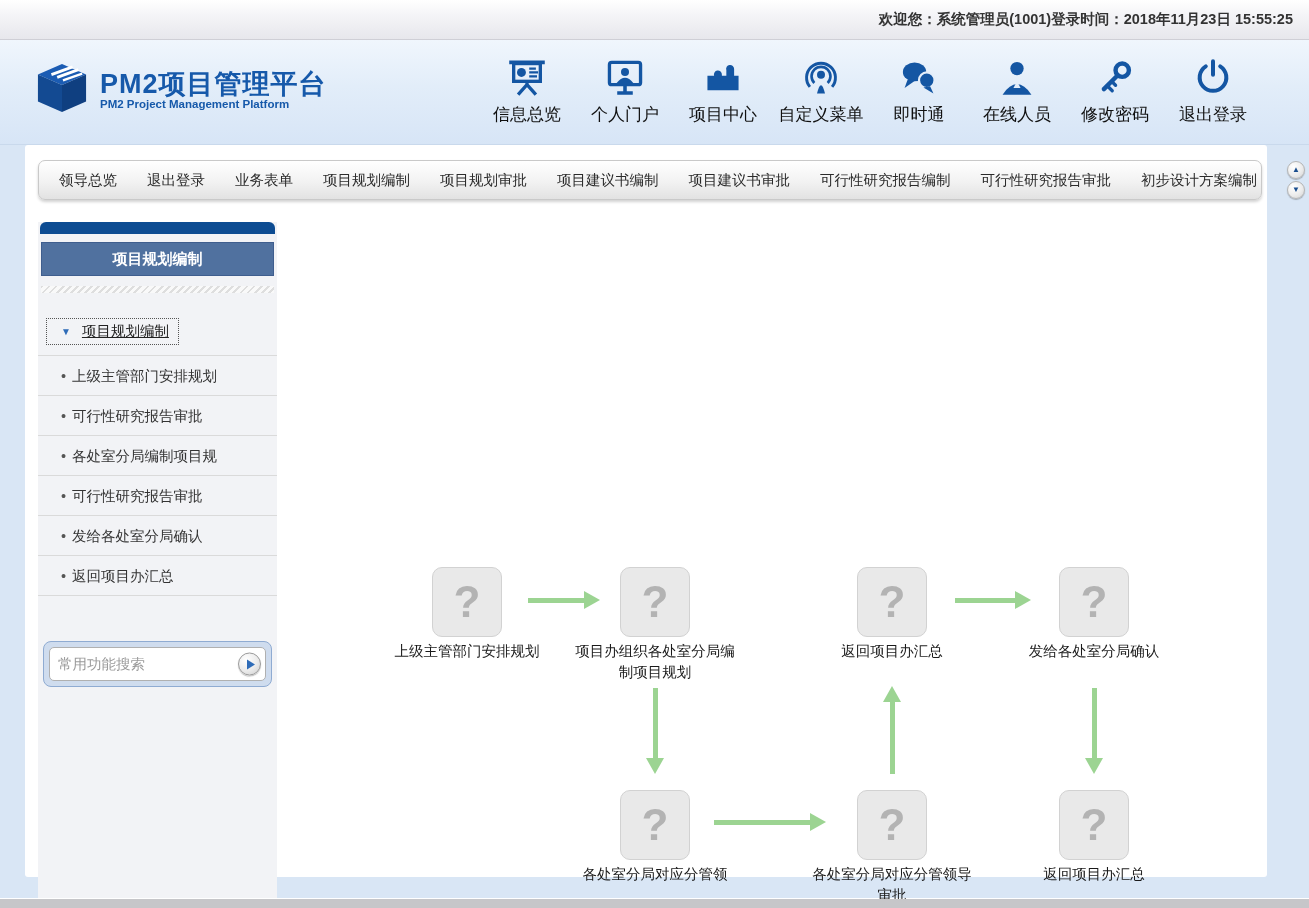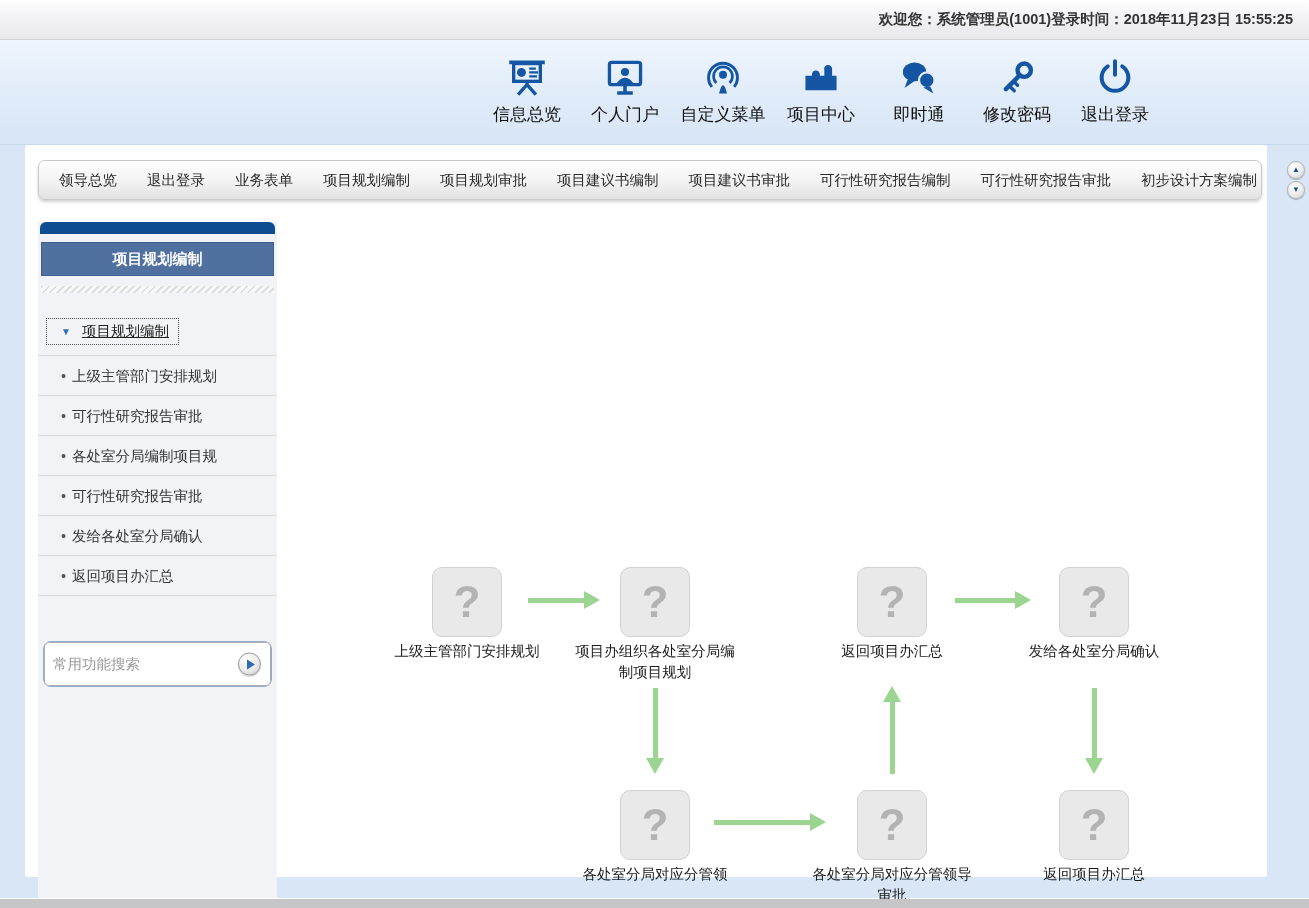--- a/index.html
+++ b/index.html
@@ -76,21 +76,21 @@
   .tree-label { font-size:14.5px; color:#222; text-decoration:underline; }
   .side-items { margin-top:10px; border-bottom:1px solid #dadada; }
   .side-item {
     height:40px; line-height:40px; border-top:1px solid #dadada;
     font-size:14.5px; color:#333; padding-left:34px; position:relative;
     white-space:nowrap; cursor:pointer;
   }
   .side-item::before { content:"•"; position:absolute; left:23px; color:#555; }
   .search-widget {
     margin:45px 5px 0; height:46px; background:#cfdcee;
-    border:1px solid #8fabd2; border-radius:8px; position:relative;
+    border:1px solid #8fabd2; border-radius:8px; padding:5px; position:relative;
   }
   .search-input {
     width:100%; height:100%; border:1px solid #b0b0b0; border-radius:5px;
     padding:0 32px 0 8px; font-size:14.5px; color:#666; background:#fff;
     font-family:"Liberation Sans", sans-serif; outline:none;
   }
   .search-input::placeholder { color:#9a9a9a; }
   .search-go {
     position:absolute; right:10px; top:50%; transform:translateY(-50%);
     width:23px; height:23px; border-radius:50%;
@@ -128,20 +128,36 @@
 </head>
 <body>
 
 <div class="topbar">
   <span>欢迎您：系统管理员(1001)</span>
   <span>登录时间：2018年11月23日 15:55:25</span>
 </div>
 
 <div class="header">
 
+  <div class="logo">
+    <span>
+      <svg width="56" height="52" viewBox="0 0 58 54">
+        <polygon points="29,2 54,13 29,24 4,13" fill="#1b5cb3"></polygon>
+        <polygon points="4,13 29,24 29,52 4,41" fill="#134a92"></polygon>
+        <polygon points="54,13 29,24 29,52 54,41" fill="#0f3f80"></polygon>
+        <path d="M18,13 L40,5" stroke="#ffffff" stroke-width="3" fill="none"></path>
+        <path d="M24,16 L46,8" stroke="#ffffff" stroke-width="3" fill="none"></path>
+        <path d="M30,19 L50,12" stroke="#ffffff" stroke-width="2.4" fill="none"></path>
+      </svg>
+    </span>
+    <span>
+      <div class="logo-title">PM2项目管理平台</div>
+      <div class="logo-subtitle">PM2 Project Management Platform</div>
+    </span>
+  </div>
 
   <div class="menu">
 
     <div class="menu-item">
       <div class="menu-icon">
         <svg width="40" height="40" viewBox="0 0 36 36" fill="none" stroke="#1456a3">
           <path d="M2,4 H34" stroke-width="3.4"></path>
           <rect x="6" y="5" width="24" height="16" stroke-width="3"></rect>
           <circle cx="13" cy="13" r="4" fill="#1456a3" stroke="none"></circle>
           <path d="M20,9.5 h6 M20,13 h8 M20,16.5 h7" stroke-width="2"></path>
@@ -159,50 +175,60 @@
           <path d="M10.5,22.5 q7.5,-9.5 15,0 z" fill="#1456a3"></path>
           <path d="M18,24 v6 M11,31.5 h14" stroke="#1456a3" stroke-width="3.2" fill="none"></path>
         </svg>
       </div>
       <div class="menu-label">个人门户</div>
     </div>
 
     <div class="menu-item">
       <div class="menu-icon">
         <svg width="40" height="40" viewBox="0 0 36 36">
+          <path d="M4,16 h6 a3.6,3.6 0 1 1 7,-1 l0,1 h4 v-5 a3.6,3.6 0 1 1 7,-1 l0,6 h4 v13 h-28 z" fill="#1456a3"></path>
+        </svg>
+      </div>
+      <div class="menu-label">项目中心</div>
+    </div>
+
+    <div class="menu-item">
+      <div class="menu-icon">
+        <svg width="40" height="40" viewBox="0 0 36 36">
           <path d="M8,26 A13,13 0 1 1 28,26" fill="none" stroke="#1456a3" stroke-width="2.6"></path>
           <path d="M12,22.5 A8.5,8.5 0 1 1 24,22.5" fill="none" stroke="#1456a3" stroke-width="2.4"></path>
           <circle cx="18" cy="15" r="3.6" fill="#1456a3"></circle>
           <path d="M14.4,32 Q18,17 21.6,32 Z" fill="#1456a3"></path>
         </svg>
       </div>
       <div class="menu-label">自定义菜单</div>
     </div>
 
     <div class="menu-item">
       <div class="menu-icon">
         <svg width="40" height="40" viewBox="0 0 36 36">
-          <path d="M4,16 h6 a3.6,3.6 0 1 1 7,-1 l0,1 h4 v-5 a3.6,3.6 0 1 1 7,-1 l0,6 h4 v13 h-28 z" fill="#1456a3"></path>
-        </svg>
-      </div>
-      <div class="menu-label">项目中心</div>
-    </div>
-
-    <div class="menu-item">
-      <div class="menu-icon">
-        <svg width="40" height="40" viewBox="0 0 36 36">
           <ellipse cx="14" cy="12.5" rx="10.5" ry="8.5" fill="#1456a3"></ellipse>
           <polygon points="8,19 5,27 15,20" fill="#1456a3"></polygon>
           <circle cx="25" cy="20" r="7" fill="#1456a3" stroke="#e3edf9" stroke-width="2"></circle>
           <polygon points="28,25.5 31,32 22,26.5" fill="#1456a3"></polygon>
         </svg>
       </div>
       <div class="menu-label">即时通</div>
     </div>
 
+    <div class="menu-item">
+      <div class="menu-icon">
+        <svg width="40" height="40" viewBox="0 0 36 36">
+          <circle cx="18" cy="9.5" r="6" fill="#1456a3"></circle>
+          <path d="M5,33 q13,-19 26,0 z" fill="#1456a3"></path>
+          <path d="M18,21 l-3.2,6 h6.4 z" fill="#e3edf9"></path>
+        </svg>
+      </div>
+      <div class="menu-label">在线人员</div>
+    </div>
 
     <div class="menu-item">
       <div class="menu-icon">
         <svg width="40" height="40" viewBox="0 0 36 36" fill="none" stroke="#1456a3">
           <circle cx="24.5" cy="11" r="6" stroke-width="4"></circle>
           <path d="M20,16 L8,28" stroke-width="4" stroke-linecap="round"></path>
           <path d="M11,25 l4.5,4.5 M15,21 l3.5,3.5" stroke-width="3" stroke-linecap="round"></path>
         </svg>
       </div>
       <div class="menu-label">修改密码</div>

